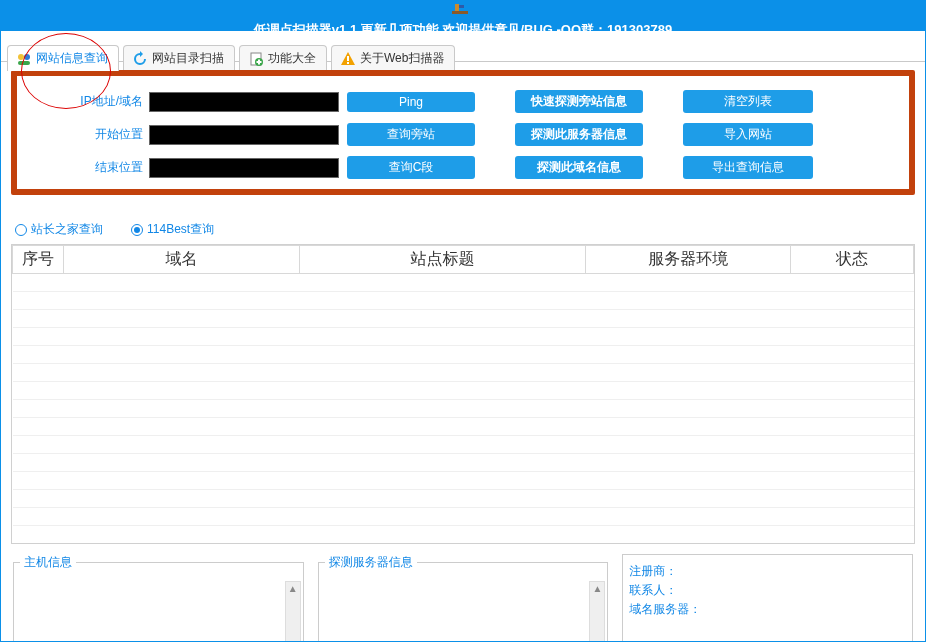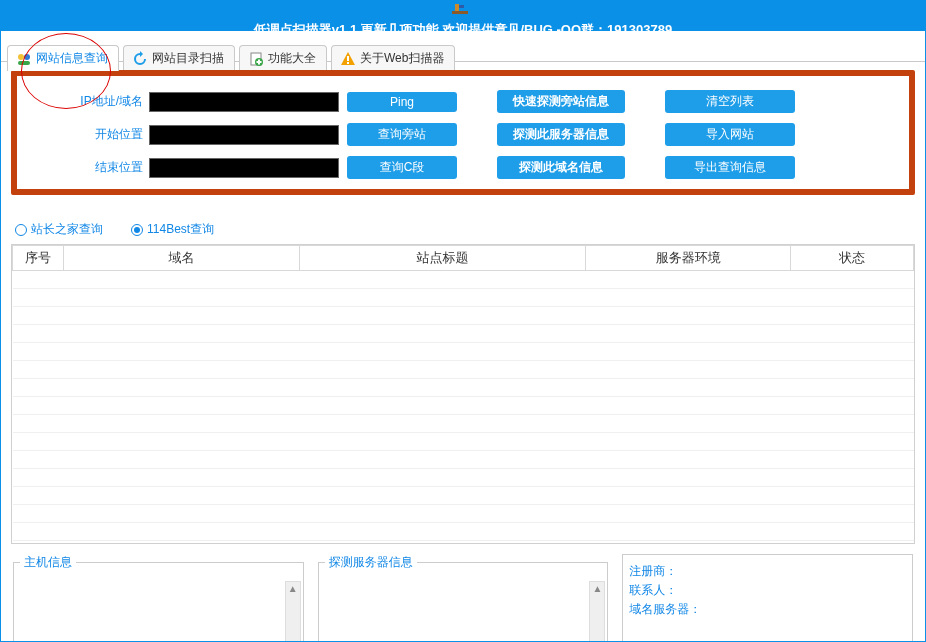--- a/index.html
+++ b/index.html
@@ -95,21 +95,21 @@
   .blackinput {
     width: 190px; height: 20px;
     background: #000;
     border: 1px solid #666;
   }
   .btn {
     background: #1e9de8;
     color: #fff;
     border: none;
     padding: 3px 0;
-    width: 110px;
+    width: 128px;
     text-align: center;
     border-radius: 3px;
     cursor: pointer;
     font-size: 12px;
   }
   .col1 { margin-left: 8px; }
   .col2 { margin-left: 40px; width: 128px; font-weight: bold; }
   .col3 { margin-left: 40px; width: 130px; }
   .radios {
     margin: 10px 4px 6px 4px;
@@ -125,21 +125,21 @@
   .radio-dot.filled::after { content:""; width:6px; height:6px; background:#1187e6; border-radius:50%; }
   .radio-dot.filled { background:#fff; }
   .gridwrap {
     border: 1px solid #d0d0d0;
     height: 300px;
     overflow: auto;
   }
   table.grid {
     width: 100%;
     border-collapse: collapse;
-    font-size: 13px;
+    font-size: 16px;
     table-layout: fixed;
   }
   table.grid th {
     background: #fff;
     border: 1px solid #d8d8d8;
     padding: 3px 4px;
     font-weight: normal;
     color: #333;
     text-align: center;
   }

